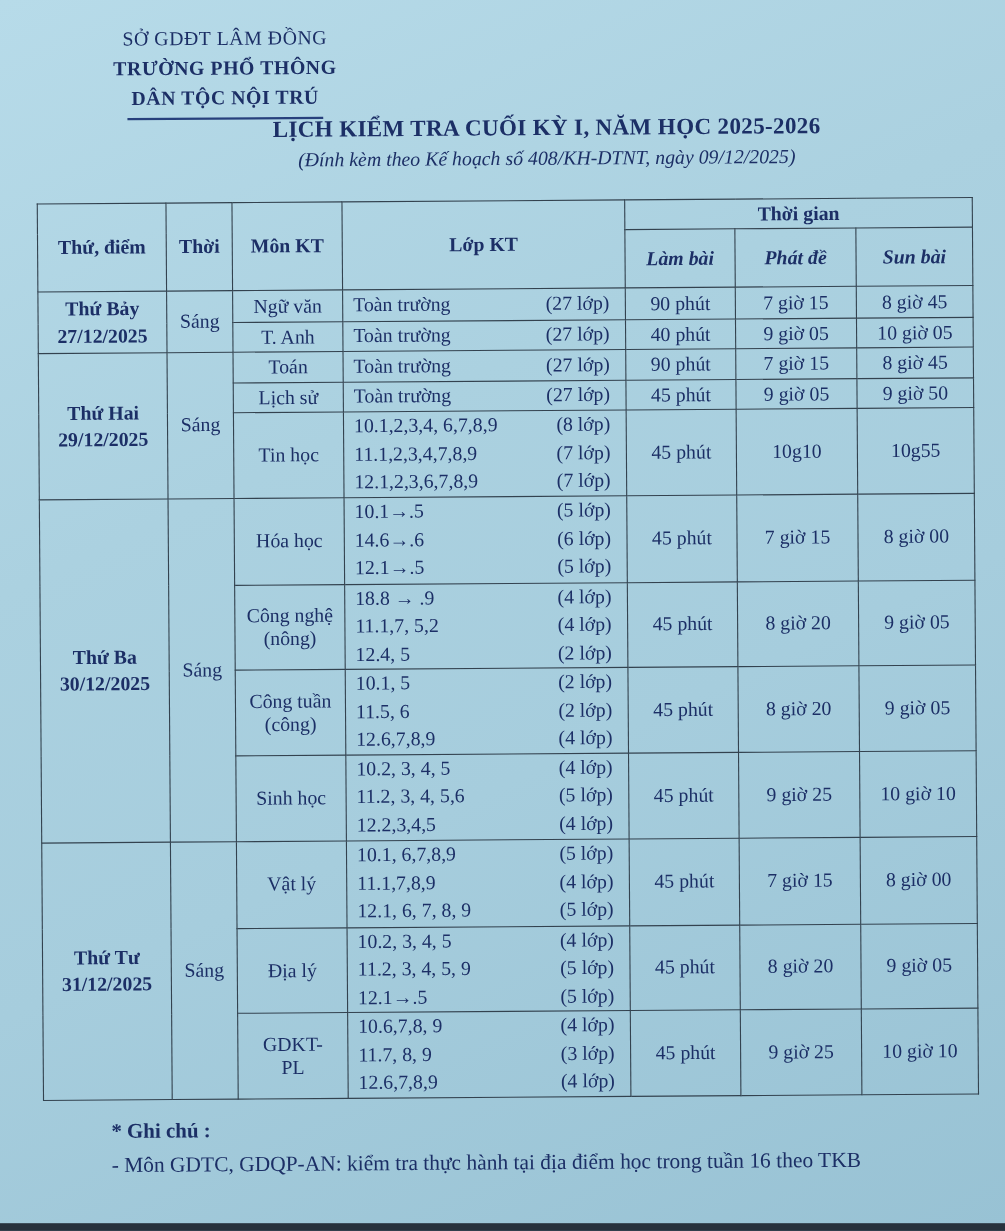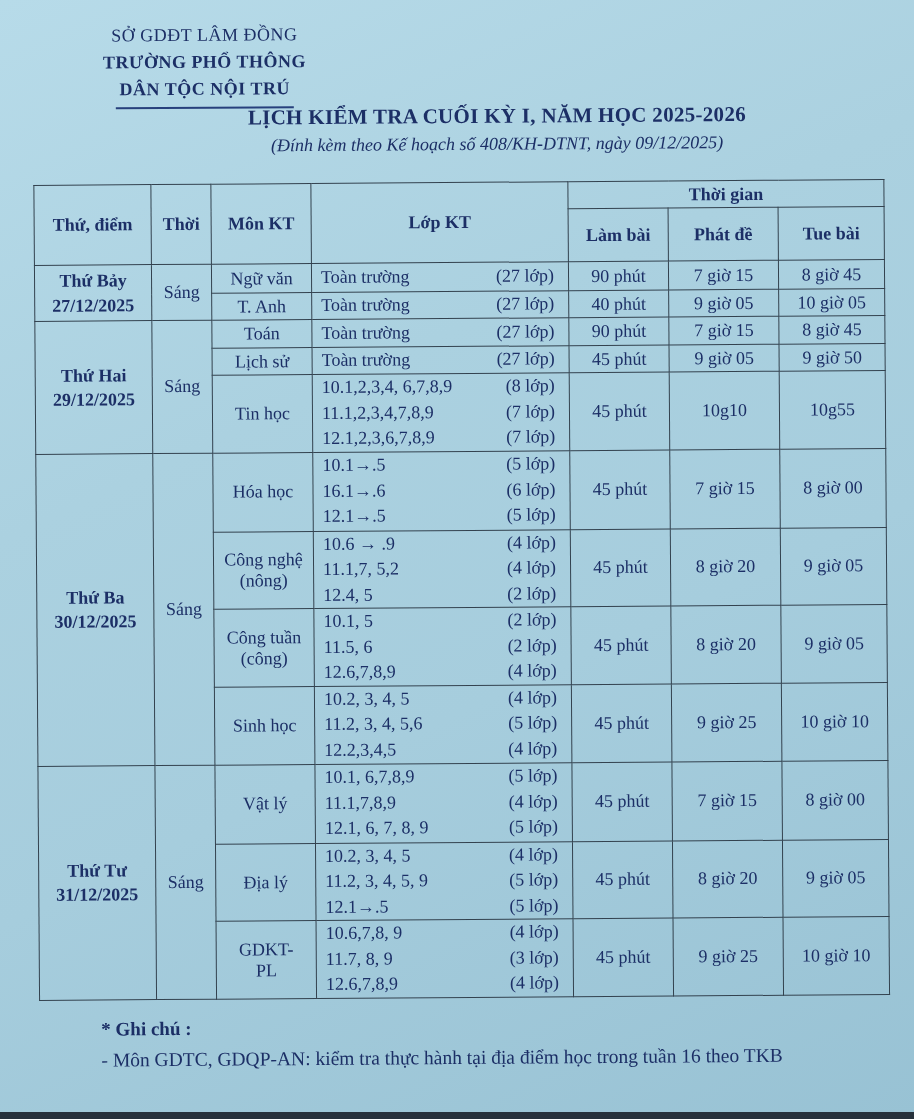--- a/index.html
+++ b/index.html
@@ -22,21 +22,21 @@
             font-size:18px;font-style:italic;}
   
   table.sched{position:absolute;left:36px;top:182px;width:850px;border-collapse:collapse;table-layout:fixed;}
   table.sched td,table.sched th{border:1.5px solid #33424f;padding:0;vertical-align:middle;
         font-size:18px;color:#1c2f66;overflow:hidden;}
   th{font-weight:bold;}
   td{text-align:center;}
   col.c-day{width:117px}col.c-ses{width:60px}col.c-sub{width:100px}col.c-cls{width:257px}
   col.c-dur{width:100px}col.c-sta{width:110px}col.c-end{width:106px}
   .hr1 th{height:26px;}
-  .hr2 th{height:52px;line-height:1.25;}
+  .hr2 th{height:52px;line-height:1.25;font-style:italic;}
   .rs{height:28px;}
   .rt{height:76px;}
   .day-cell{font-weight:bold;line-height:1.35;}
   .subject{line-height:1.15;padding:2px 4px;margin-left:32px;}
   .narrowsub{display:inline-block;max-width:66px;}
   .classes{text-align:left;}
   .cl{display:flex;justify-content:space-between;padding:0 14px 0 9px;line-height:1.42;}
   .cl .grp{white-space:nowrap;}
   .cl .cnt{white-space:nowrap;}
   
@@ -73,21 +73,21 @@
         <tr class="hr1">
       <th rowspan="2">Thứ, điểm</th>
       <th rowspan="2">Thời</th>
       <th rowspan="2">Môn KT</th>
       <th rowspan="2">Lớp KT</th>
       <th colspan="3">Thời gian</th>
     </tr>
     <tr class="hr2">
       <th>Làm bài</th>
       <th>Phát đề</th>
-      <th>Tue bài</th>
+      <th>Sun bài</th>
     </tr>
 
     <tr class="rs" style="height:29px;">
       <td rowspan="2" class="day-cell">
         <div>Thứ Bảy</div>
         <div>27/12/2025</div>
       </td>
       <td rowspan="2">Sáng</td>
       <td class="subject">Ngữ văn</td>
       <td class="classes">
@@ -169,37 +169,37 @@
         <div>30/12/2025</div>
       </td>
       <td rowspan="4">Sáng</td>
       <td class="subject">Hóa học</td>
       <td class="classes">
         <div class="cl">
               <span class="grp">10.1→.5</span>
               <span class="cnt">(5 lớp)</span>
             </div>
         <div class="cl">
-              <span class="grp">16.1→.6</span>
+              <span class="grp">14.6→.6</span>
               <span class="cnt">(6 lớp)</span>
             </div>
         <div class="cl">
               <span class="grp">12.1→.5</span>
               <span class="cnt">(5 lớp)</span>
             </div>
       </td>
       <td>45 phút</td>
       <td>7 giờ 15</td>
       <td>8 giờ 00</td>
     </tr>
     <tr class="rt" style="height:75px;">
       <td class="subject">Công nghệ (nông)</td>
       <td class="classes">
         <div class="cl">
-              <span class="grp">10.6 → .9</span>
+              <span class="grp">18.8 → .9</span>
               <span class="cnt">(4 lớp)</span>
             </div>
         <div class="cl">
               <span class="grp">11.1,7, 5,2</span>
               <span class="cnt">(4 lớp)</span>
             </div>
         <div class="cl">
               <span class="grp">12.4, 5</span>
               <span class="cnt">(2 lớp)</span>
             </div>

